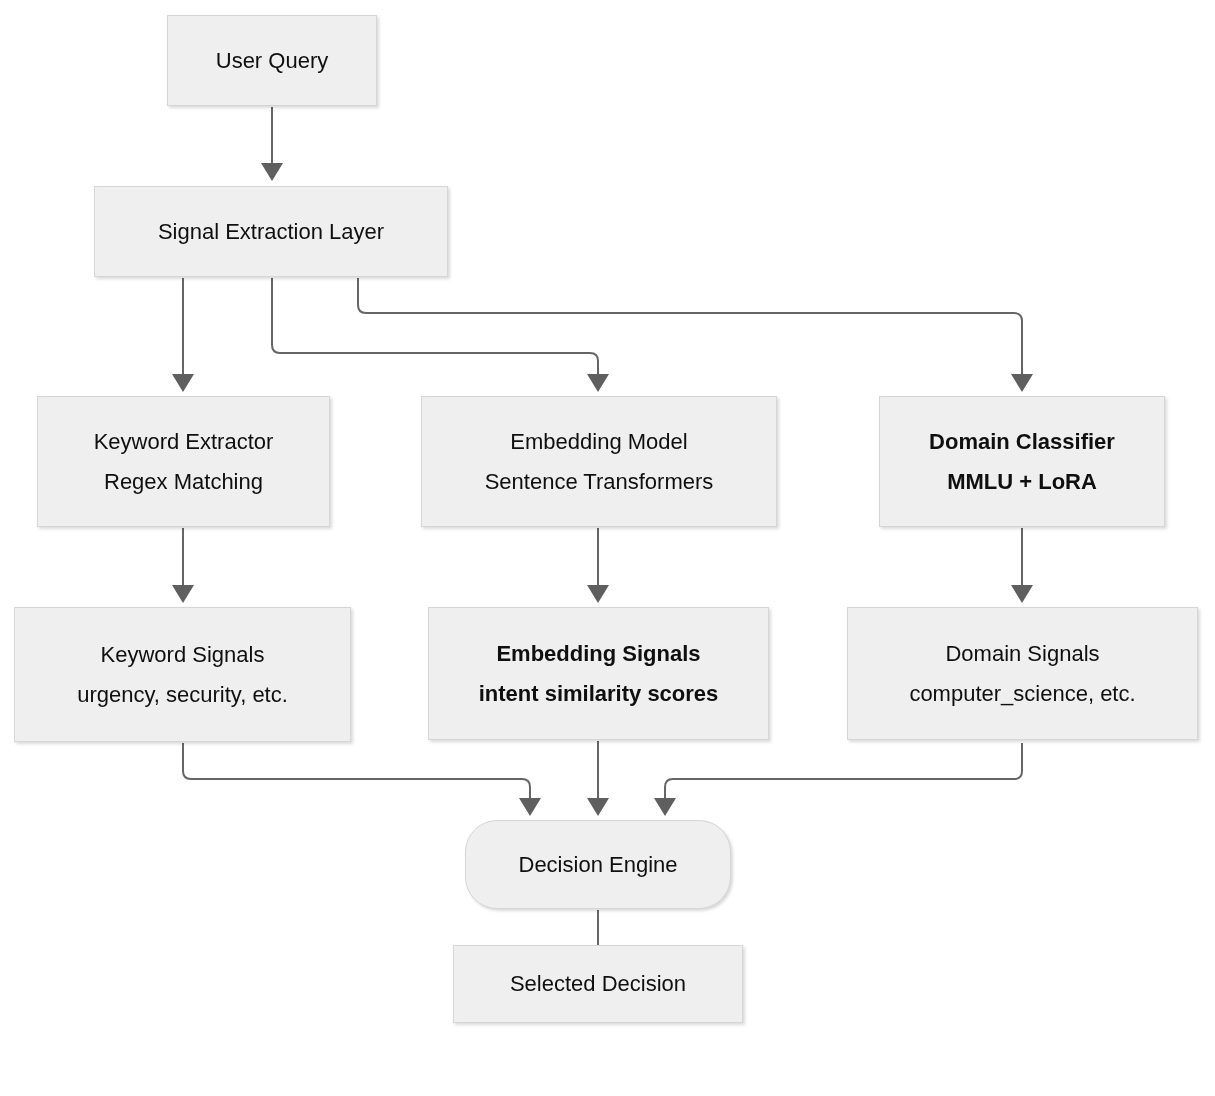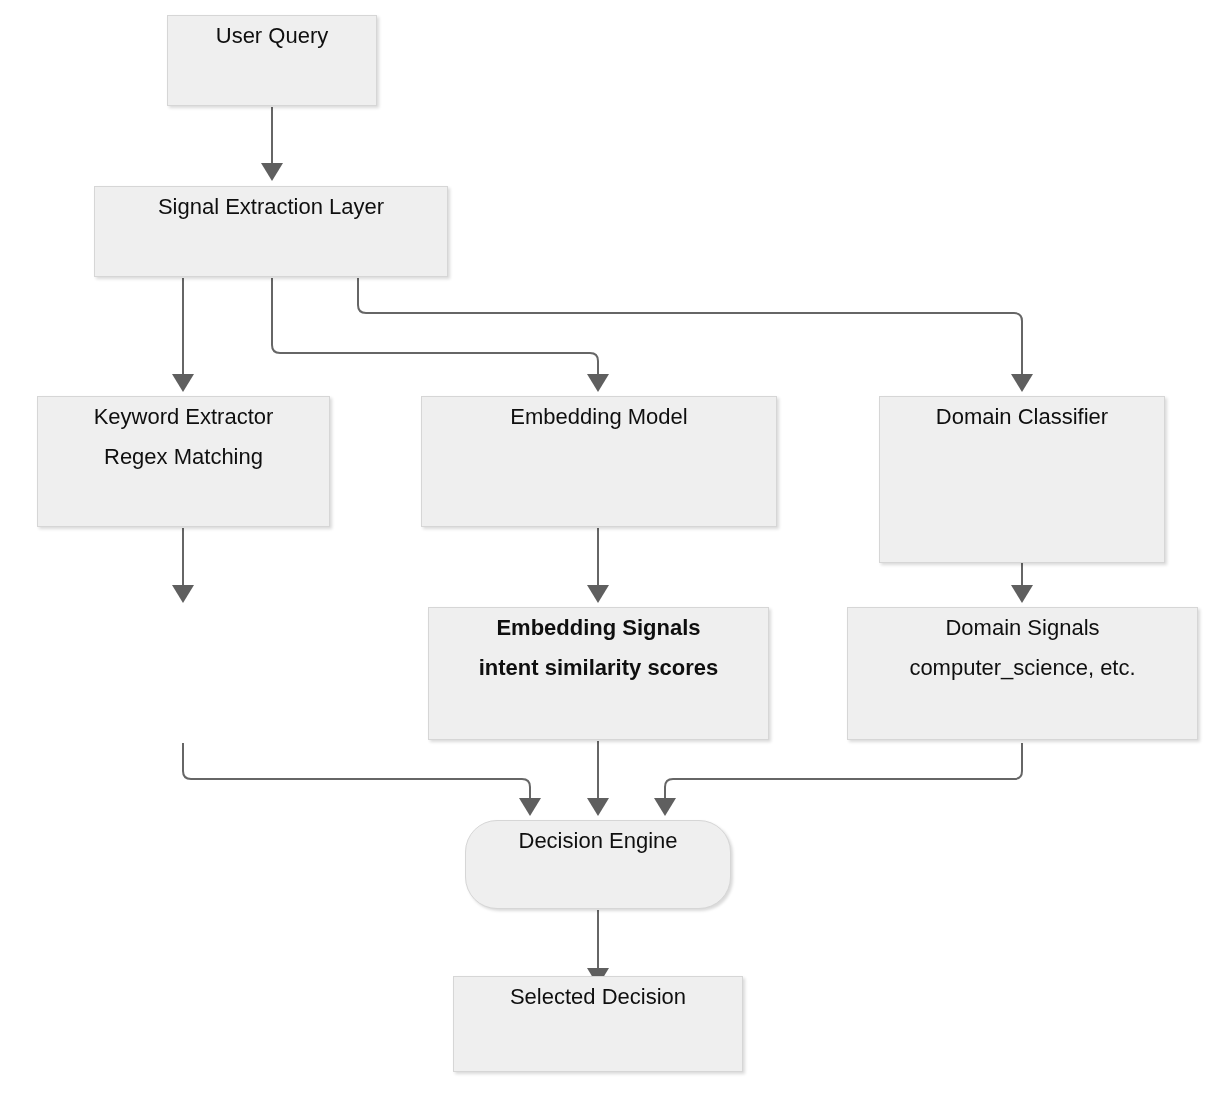--- a/index.html
+++ b/index.html
@@ -23,40 +23,40 @@
   }
   .node {
     position: absolute;
     box-sizing: border-box;
     background: #efefef;
     border: 1px solid #d6d6d6;
     box-shadow: 2px 2px 3px rgba(0, 0, 0, 0.15);
     display: flex;
     flex-direction: column;
     align-items: center;
-    justify-content: flex-start;
+    justify-content: center;
     text-align: center;
     color: #0f0f0f;
     font-size: 22px;
     line-height: 40px;
   }
   .node .node-title,
   .node .node-subtitle {
     white-space: nowrap;
   }
   #n-user-query        { left: 167px; top: 15px;  width: 210px; height: 91px;  }
   #n-signal-extraction { left: 94px;  top: 186px; width: 354px; height: 91px;  }
   #n-keyword-extractor { left: 37px;  top: 396px; width: 293px; height: 131px; }
   #n-embedding-model   { left: 421px; top: 396px; width: 356px; height: 131px; }
-  #n-domain-classifier { left: 879px; top: 396px; width: 286px; height: 167px; }
+  #n-domain-classifier { left: 879px; top: 396px; width: 286px; height: 131px; font-weight: bold; }
   #n-keyword-signals   { left: 14px;  top: 607px; width: 337px; height: 135px; }
   #n-embedding-signals { left: 428px; top: 607px; width: 341px; height: 133px; font-weight: bold; }
   #n-domain-signals    { left: 847px; top: 607px; width: 351px; height: 133px; }
   #n-decision-engine   { left: 465px; top: 820px; width: 266px; height: 89px; border-radius: 32px;  }
-  #n-selected-decision { left: 453px; top: 976px; width: 290px; height: 96px;  }
+  #n-selected-decision { left: 453px; top: 945px; width: 290px; height: 78px;  }
 </style>
 </head>
 <body>
 
 <div class="canvas">
 
   <svg class="wires" width="1215" height="1096" viewBox="0 0 1215 1096">
     <g stroke="#666666" stroke-width="2" fill="none">
       <path d="M272 107 V163"></path>
       <path d="M183 278 V374"></path>
@@ -93,26 +93,32 @@
     <div class="node-title">Keyword Extractor</div>
     <div class="node-subtitle">Regex Matching</div>
   </div>
 
   <div class="node" id="n-signal-extraction">
     <div class="node-title">Signal Extraction Layer</div>
   </div>
 
   <div class="node" id="n-embedding-model">
     <div class="node-title">Embedding Model</div>
+    <div class="node-subtitle">Sentence Transformers</div>
   </div>
 
   <div class="node" id="n-domain-classifier">
     <div class="node-title">Domain Classifier</div>
+    <div class="node-subtitle">MMLU + LoRA</div>
   </div>
 
+  <div class="node" id="n-keyword-signals">
+    <div class="node-title">Keyword Signals</div>
+    <div class="node-subtitle">urgency, security, etc.</div>
+  </div>
 
   <div class="node" id="n-embedding-signals">
     <div class="node-title">Embedding Signals</div>
     <div class="node-subtitle">intent similarity scores</div>
   </div>
 
   <div class="node" id="n-domain-signals">
     <div class="node-title">Domain Signals</div>
     <div class="node-subtitle">computer_science, etc.</div>
   </div>

